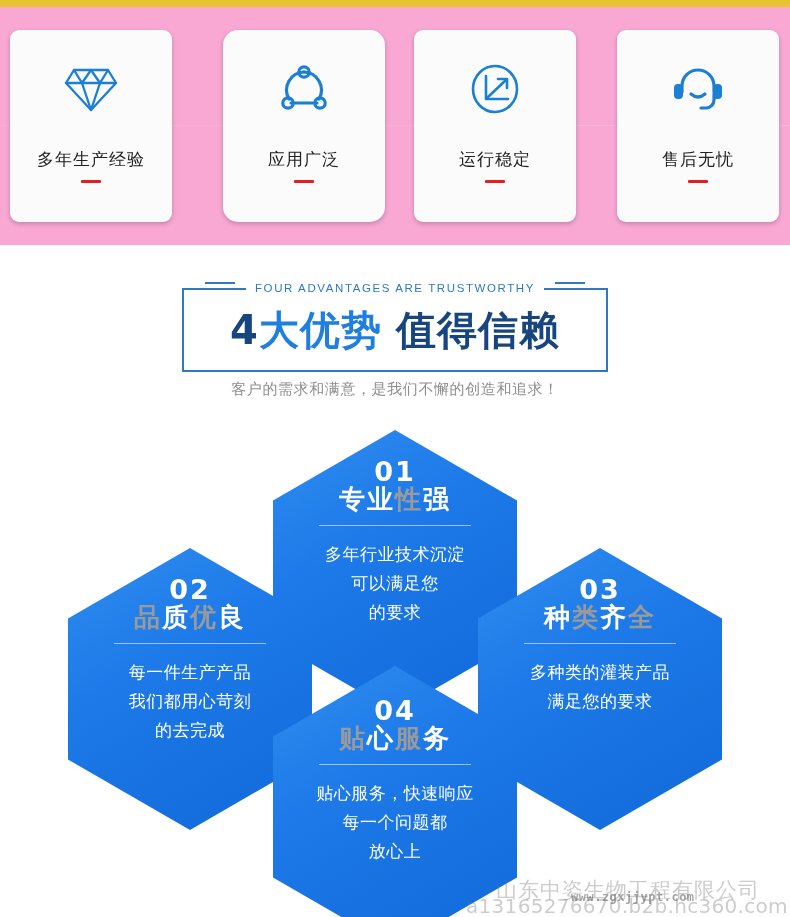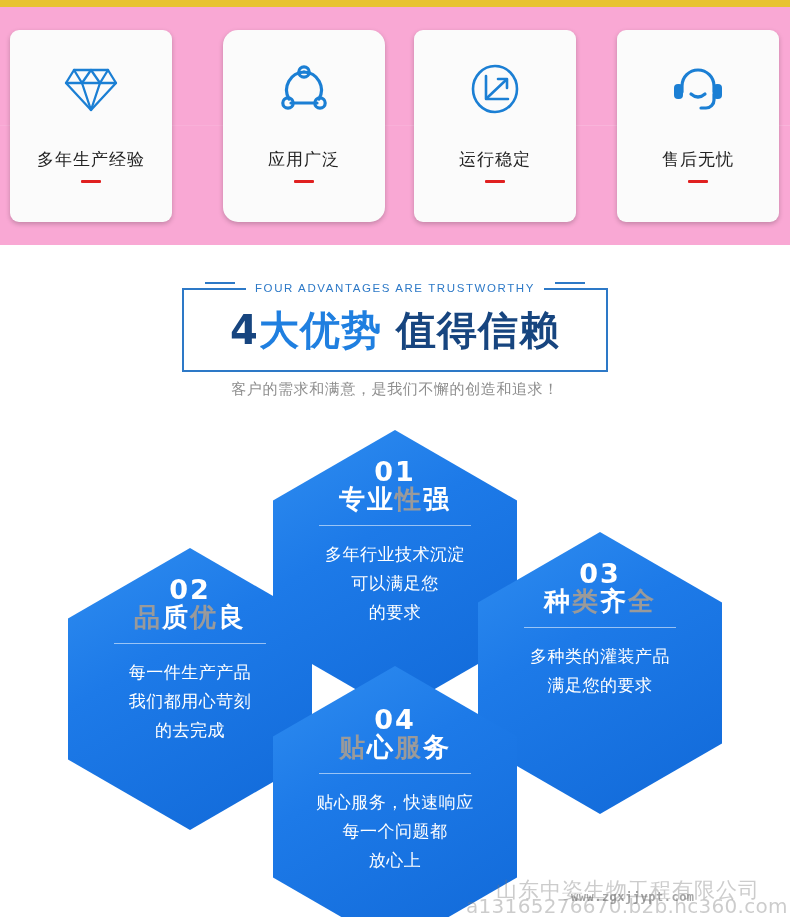--- a/index.html
+++ b/index.html
@@ -105,21 +105,21 @@
   .hex{
     position:absolute;width:244px;height:282px;
     -webkit-clip-path:polygon(50% 0%,100% 25%,100% 75%,50% 100%,0% 75%,0% 25%);
     clip-path:polygon(50% 0%,100% 25%,100% 75%,50% 100%,0% 75%,0% 25%);
     background:linear-gradient(150deg,#2f8df0 0%,#1d7ae8 38%,#1169d8 100%);
     display:flex;flex-direction:column;align-items:center;
     box-sizing:border-box;
   }
   .hex.h1{left:273px;top:10px;}
   .hex.h2{left:68px;top:128px;}
-  .hex.h3{left:478px;top:112px;}
+  .hex.h3{left:478px;top:128px;}
   .hex.h4{left:273px;top:246px;}
 
   .hex-num{
     margin-top:28px;
     font-size:27px;color:#ffffff;font-weight:bold;letter-spacing:2px;
     font-family:"DejaVu Sans","Liberation Sans",sans-serif;
     line-height:1;
   }
   .hex-name{
     font-size:26px;font-weight:bold;letter-spacing:2px;
@@ -130,21 +130,21 @@
   .ch-g{color:#9a9a9a;}
   .hex-rule{
     margin-top:11px;width:152px;height:1px;background:rgba(255,255,255,0.55);
   }
   .hex-desc{
     margin-top:14px;
     font-size:17px;color:#ffffff;line-height:1.72;text-align:center;
     font-family:"DejaVu Sans","Liberation Sans",sans-serif;
     letter-spacing:0.5px;
   }
-  .hex.h4 .hex-num{margin-top:40px;}
+  .hex.h4 .hex-num{margin-top:31px;}
 
   
   .wm{
     position:absolute;pointer-events:none;
     font-family:"DejaVu Sans","Liberation Sans",sans-serif;
     color:rgba(120,120,120,0.38);
     white-space:nowrap;
   }
   .wm-company{left:496px;top:876px;font-size:21px;letter-spacing:1px;}
   .wm-site{left:571px;top:890px;font-size:12px;letter-spacing:0.5px;

